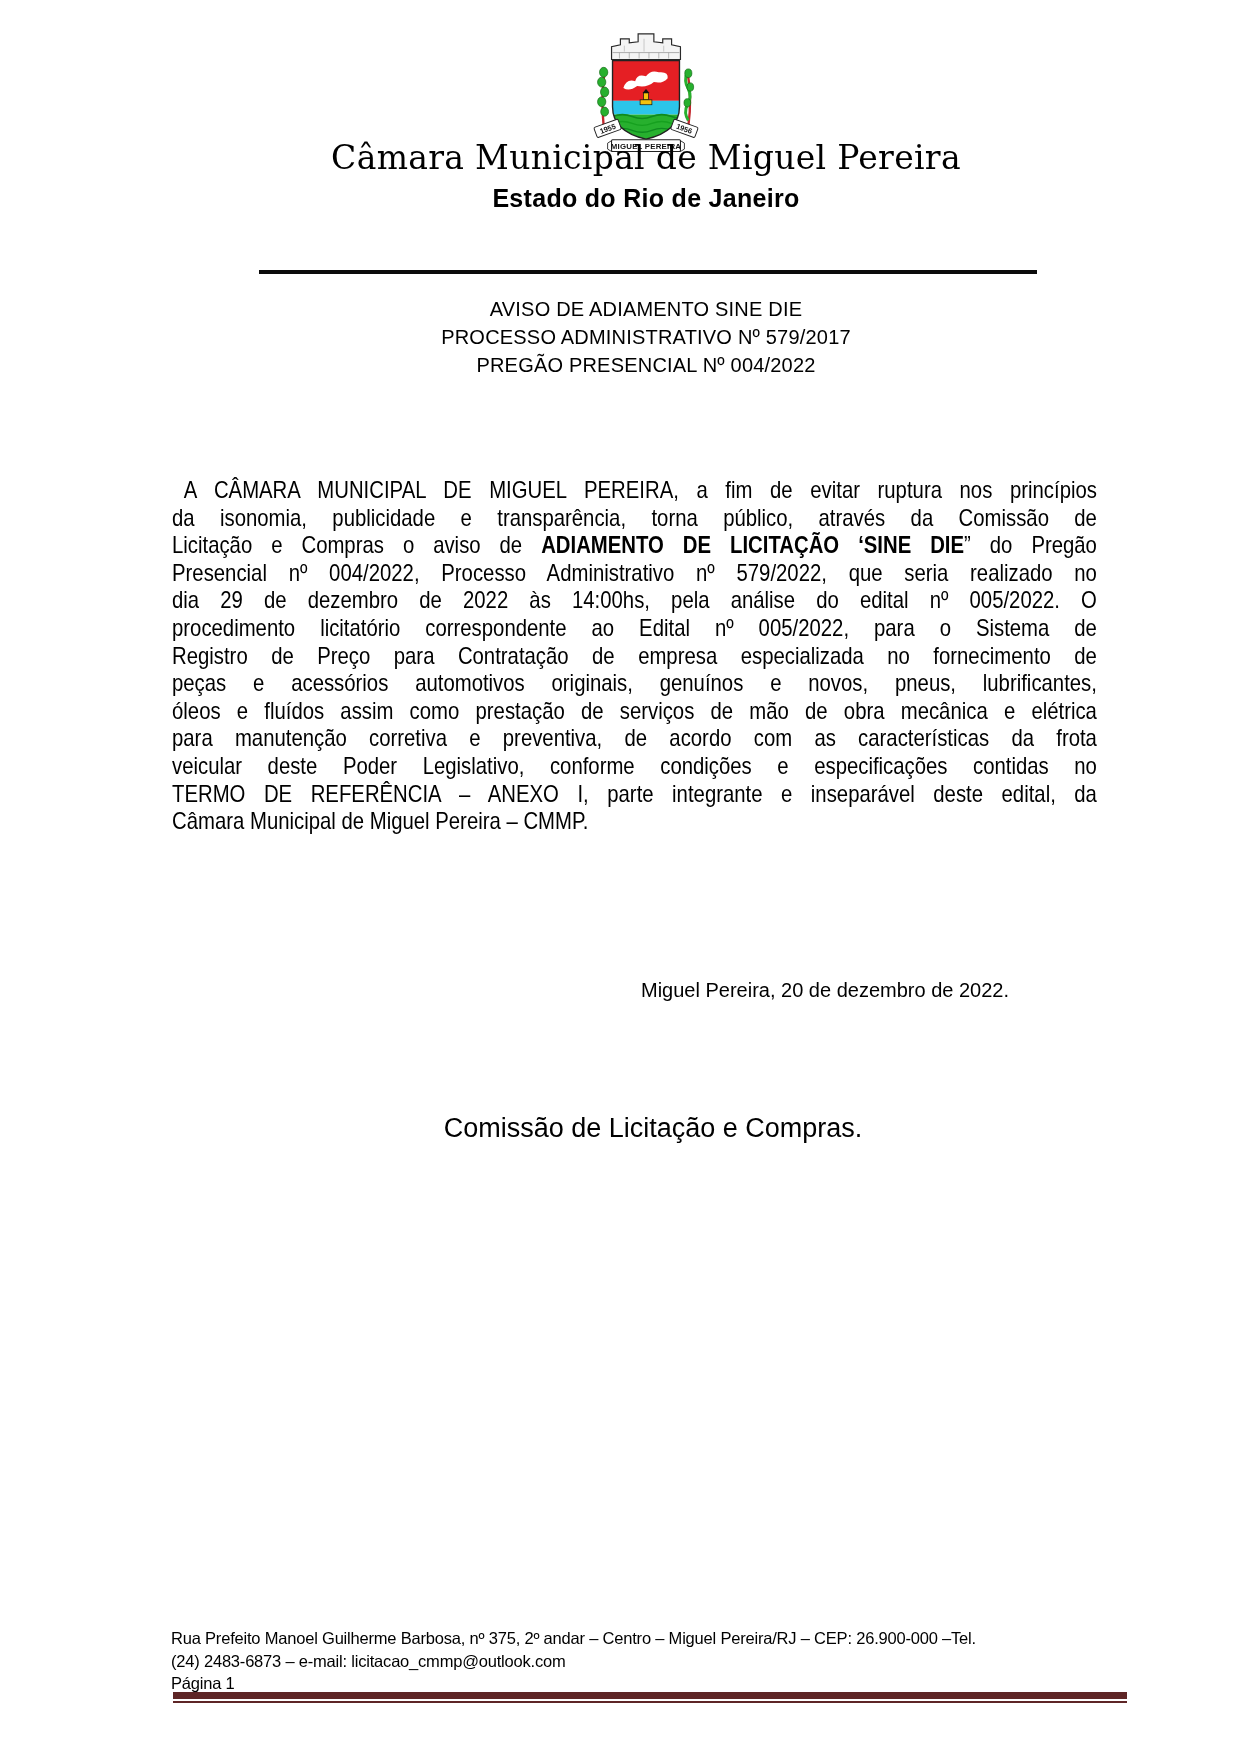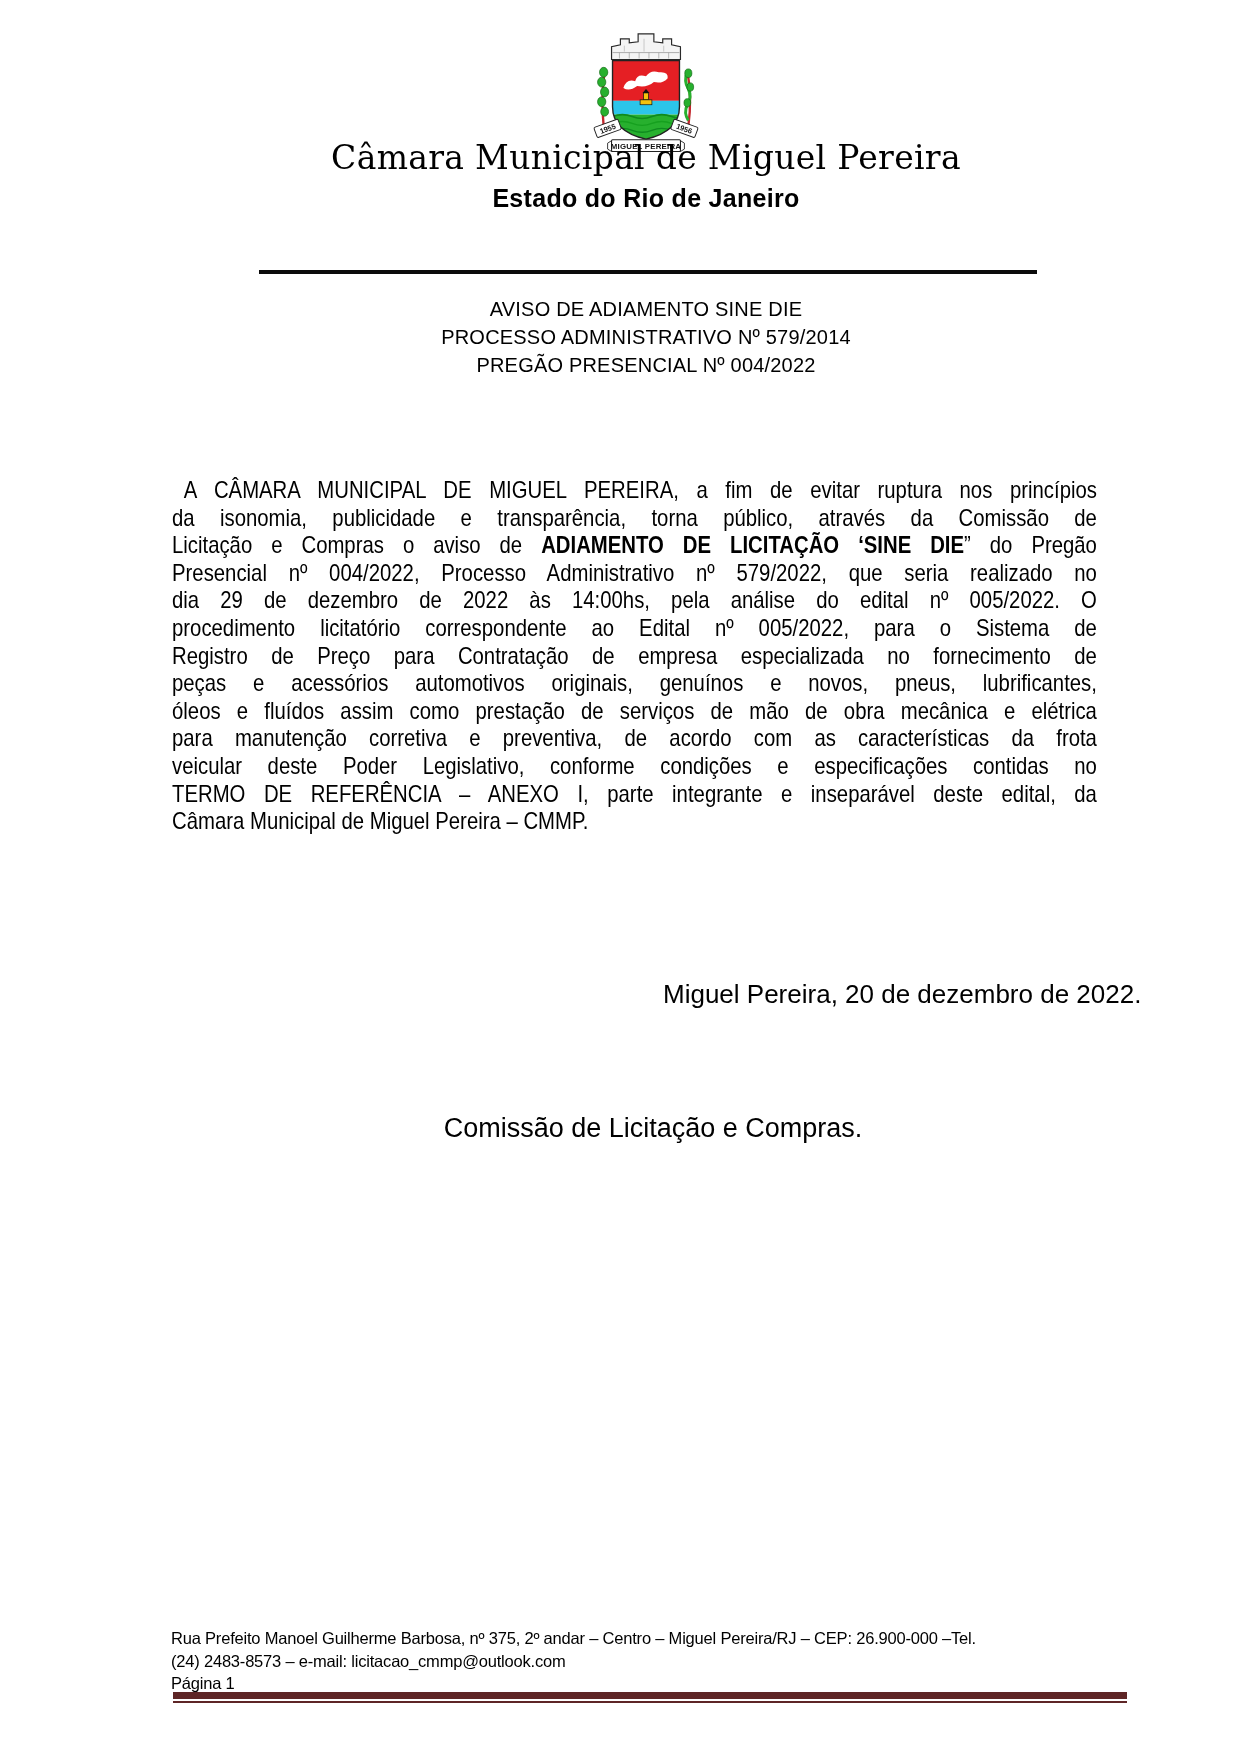--- a/index.html
+++ b/index.html
@@ -57,21 +57,21 @@
     font-size:24px;
     line-height:27.6px;
   }
   .bline { text-align:justify; text-align-last:justify; }
   .bline.first { text-indent:14px; }
   .bline.last { text-align:last; text-align-last:left; }
   .bline b { font-weight:700; }
 
   .dateline {
     position:absolute; left:641px; top:979px;
-    font-size:26px; white-space:nowrap;margin-left:22px;
+    font-size:20px; white-space:nowrap;
   }
   .signature {
     position:absolute; left:178px; top:1113px;
     width:950px; text-align:center;
     font-size:27px; white-space:nowrap;
   }
 
   .footer {
     position:absolute; left:171px; top:1627px;
     width:950px; text-align:left;
@@ -159,21 +159,21 @@
       </g>
     </svg>
   </div>
 
   <div class="center-block org-title">Câmara Municipal de Miguel Pereira</div>
   <div class="center-block org-subtitle">Estado do Rio de Janeiro</div>
   <div class="black-rule"></div>
 
   <div class="center-block notice">
     <div>AVISO DE ADIAMENTO SINE DIE</div>
-    <div>PROCESSO ADMINISTRATIVO Nº 579/2014</div>
+    <div>PROCESSO ADMINISTRATIVO Nº 579/2017</div>
     <div>PREGÃO PRESENCIAL Nº 004/2022</div>
   </div>
 
   <div class="bodytext">
     <div class="bline first">A CÂMARA MUNICIPAL DE MIGUEL PEREIRA, a fim de evitar ruptura nos princípios</div>
     <div class="bline">da isonomia, publicidade e transparência, torna público, através da Comissão de</div>
     <div class="bline"><span>Licitação e Compras o aviso de </span><b>ADIAMENTO DE LICITAÇÃO ‘SINE DIE</b><span>” do Pregão</span></div>
     <div class="bline">Presencial nº 004/2022, Processo Administrativo nº 579/2022, que seria realizado no</div>
     <div class="bline">dia 29 de dezembro de 2022 às 14:00hs, pela análise do edital nº 005/2022. O</div>
     <div class="bline">procedimento licitatório correspondente ao Edital nº 005/2022, para o Sistema de</div>
@@ -184,18 +184,18 @@
     <div class="bline">veicular deste Poder Legislativo, conforme condições e especificações contidas no</div>
     <div class="bline">TERMO DE REFERÊNCIA – ANEXO I, parte integrante e inseparável deste edital, da</div>
     <div class="bline last">Câmara Municipal de Miguel Pereira – CMMP.</div>
   </div>
 
   <div class="dateline">Miguel Pereira, 20 de dezembro de 2022.</div>
   <div class="signature">Comissão de Licitação e Compras.</div>
 
   <div class="footer">
     <div>Rua Prefeito Manoel Guilherme Barbosa, nº 375, 2º andar – Centro – Miguel Pereira/RJ – CEP: 26.900-000 –Tel.</div>
-    <div>(24) 2483-8573 – e-mail: licitacao_cmmp@outlook.com</div>
+    <div>(24) 2483-6873 – e-mail: licitacao_cmmp@outlook.com</div>
     <div>Página 1</div>
   </div>
   <div class="maroon-rule"></div>
 
 </div>
 
 </body></html>

